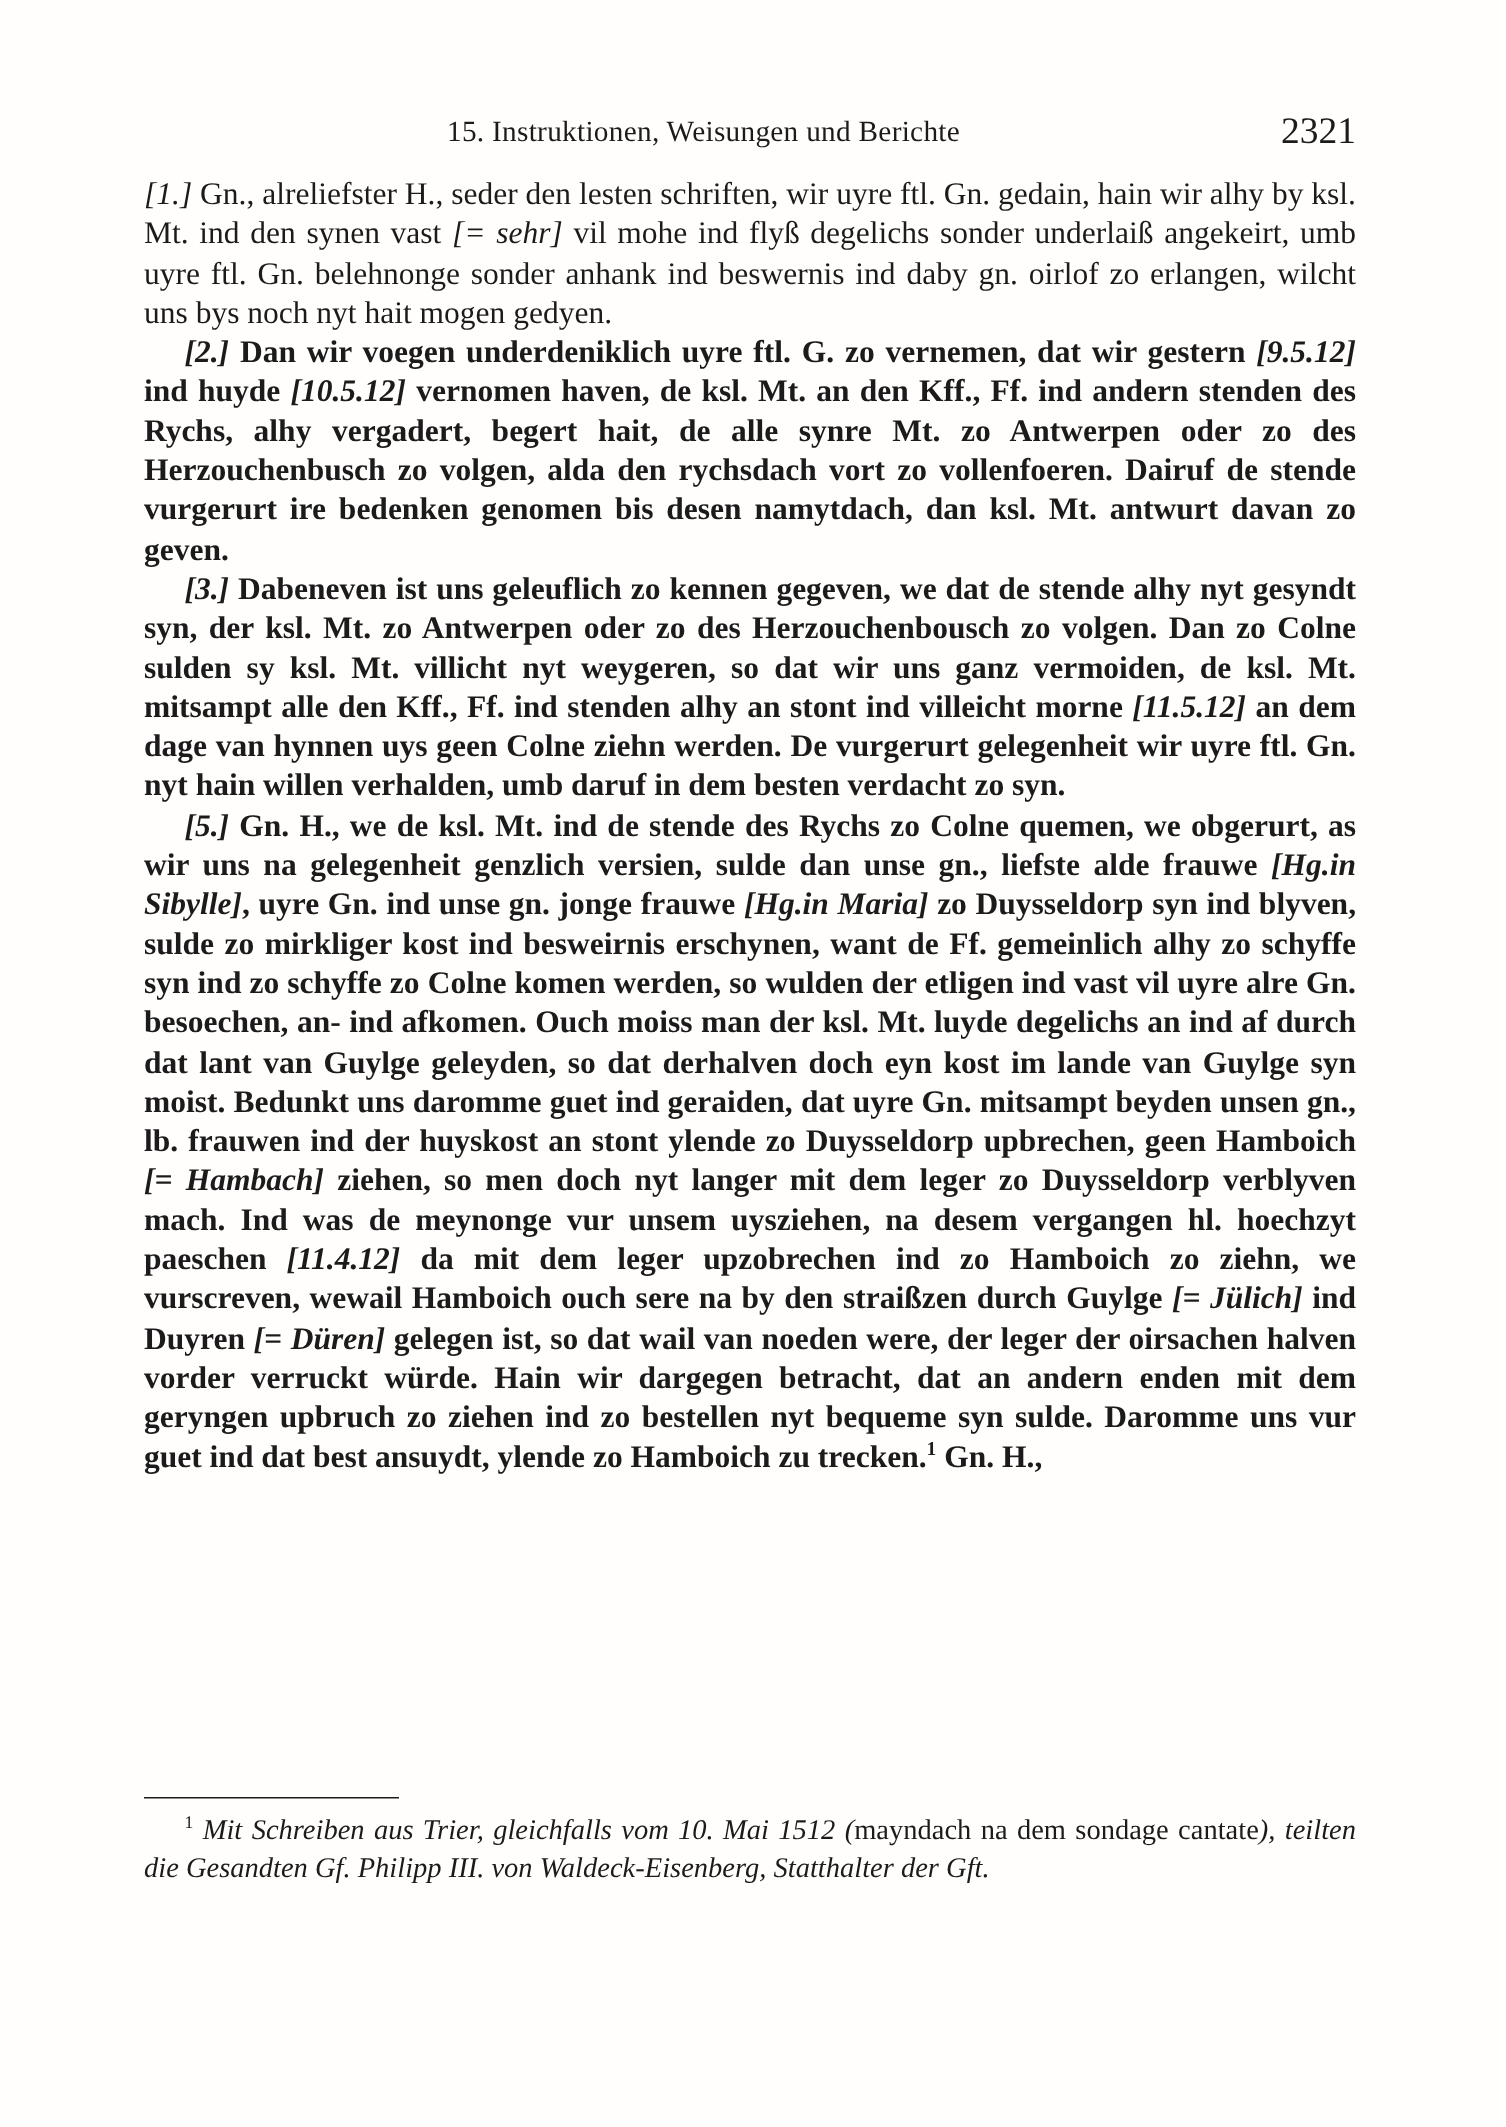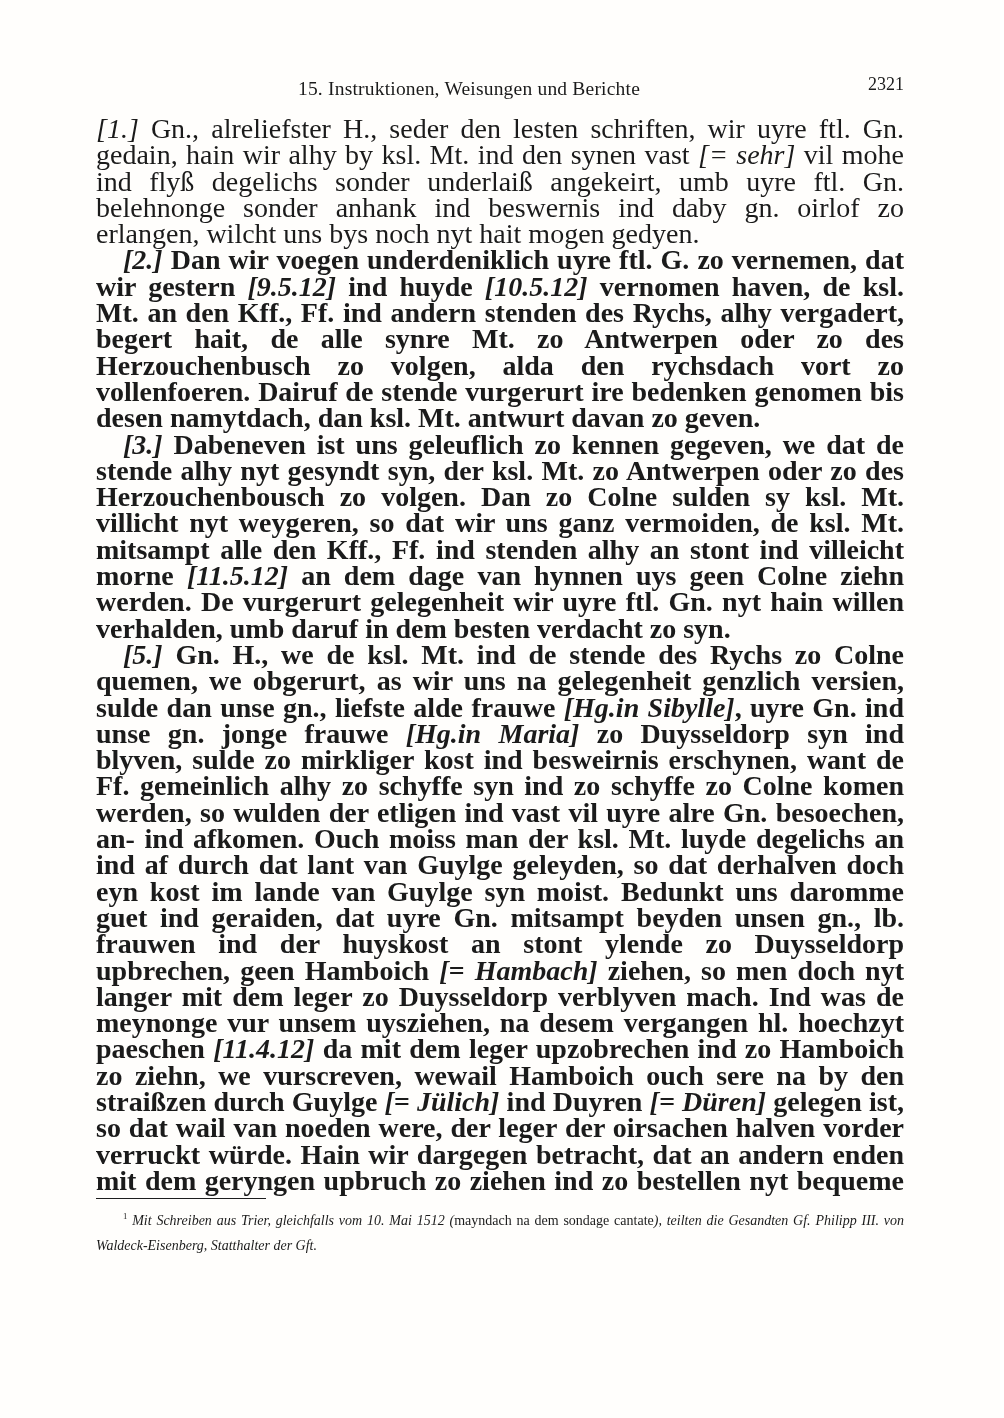--- a/index.html
+++ b/index.html
@@ -29,32 +29,32 @@
     right: 62px;
     text-align: center;
     font-size: 19.5px;
     letter-spacing: 0.2px;
     white-space: nowrap;
   }
   .page-number {
     position: absolute;
     right: 0;
     top: -4px;
-    font-size: 18px;
+    font-size: 25px;
     text-align: center;
   }
   .body-text {
     position: absolute;
     top: 116px;
     left: 96px;
     right: 96px;
     bottom: 222px;
     overflow: hidden;
     text-align: justify;
-    font-size: 28px;
+    font-size: 21px;
     line-height: 26.3px;
   }
   .para {
     margin: 0;
   }
   .para.indent {
     text-indent: 27px;
     font-weight: bold;
   }
   .it {
@@ -71,21 +71,21 @@
     right: 96px;
     top: 1198px;
   }
   .footnote-rule {
     width: 170px;
     height: 0;
     border-top: 1.6px solid #1d1d1d;
     margin-bottom: 9px;
   }
   .footnote {
-    font-size: 14px;
+    font-size: 19px;
     line-height: 25.2px;
     text-align: justify;
     text-indent: 27px;
   }
 </style>
 </head>
 <body>
 
 <div class="page">
 

